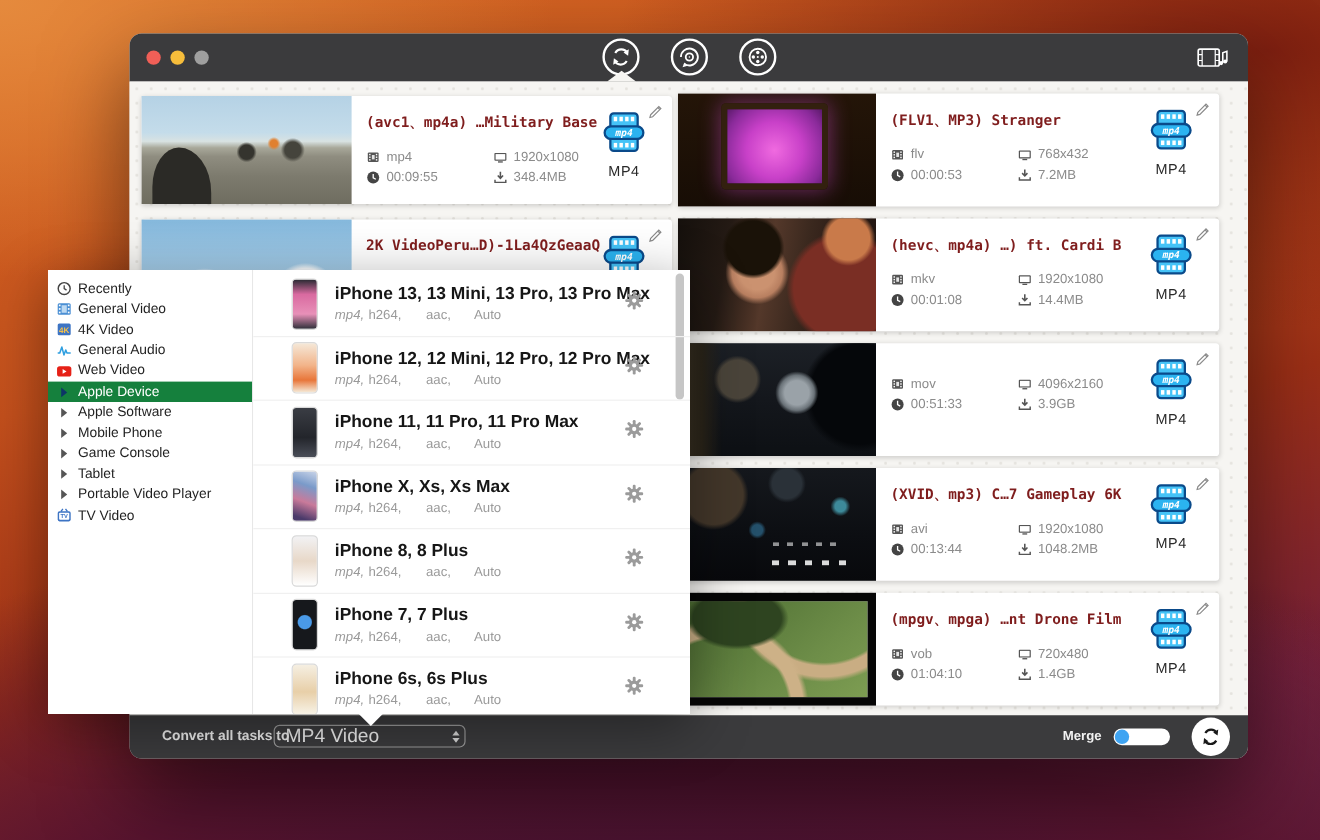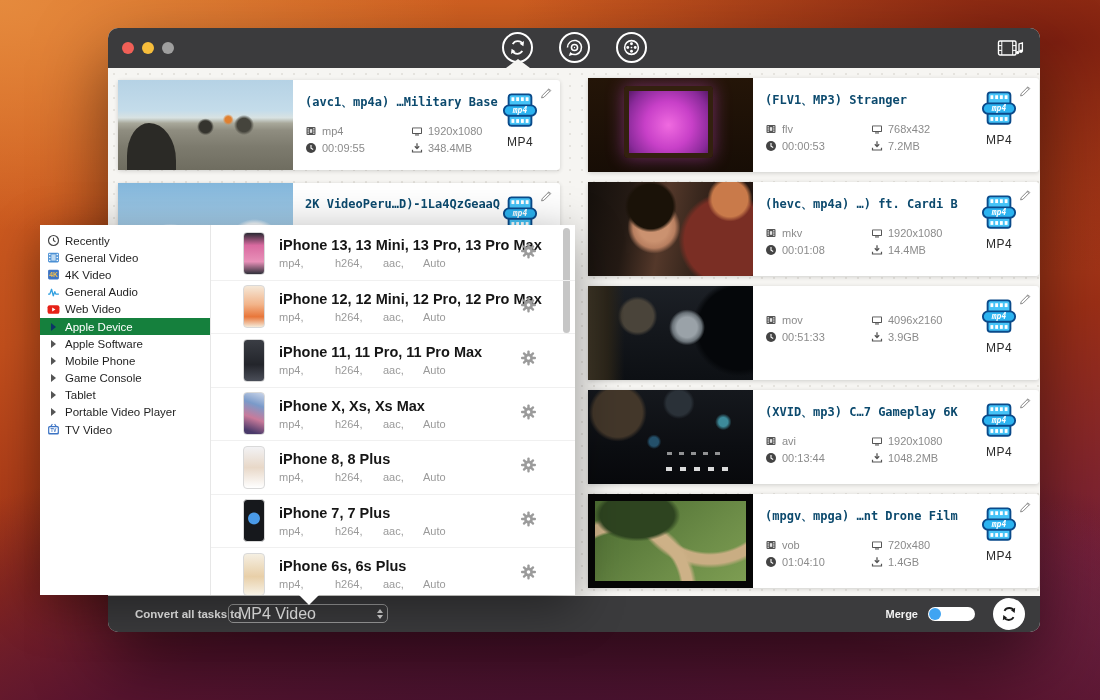--- a/index.html
+++ b/index.html
@@ -26,29 +26,29 @@
   .tab-notch{position:absolute;left:398px;top:31px;width:0;height:0;
     border-left:12px solid transparent;border-right:12px solid transparent;border-bottom:9px solid #f6f5f2;}
   .media-lib{position:absolute;right:16px;top:9px;}
   
   .content{position:absolute;left:0;top:40px;right:0;bottom:36px;overflow:hidden;
     background-color:#f6f5f2;
     background-image:radial-gradient(#e5e3de 1px, transparent 1.3px);
     background-size:12px 12px;}
   .col{position:absolute;}
   .col-left{left:10px;top:12px;width:442px;}
-  .col-right{left:480px;top:10px;width:451px;}
+  .col-right{left:457px;top:10px;width:451px;}
   .card{display:flex;background:#fff;border-radius:3px;box-shadow:0 1px 4px rgba(0,0,0,.16);}
   .col-left .card{height:90px;margin-bottom:13px;}
   .col-right .card{height:94px;margin-bottom:10px;}
   .thumb{flex:none;position:relative;overflow:hidden;box-sizing:border-box;}
   .col-left .thumb{width:175px;}
   .col-right .thumb{width:165px;}
   .info{flex:1;position:relative;padding:14px 12px 0 12px;}
-  .card-title{font-family:"DejaVu Sans Mono",monospace;font-weight:bold;font-size:12px;color:#0c4a6e;white-space:nowrap;}
+  .card-title{font-family:"DejaVu Sans Mono",monospace;font-weight:bold;font-size:12px;color:#7f1d1d;white-space:nowrap;}
   .meta{display:grid;grid-template-columns:98px auto;gap:5px 8px;margin-top:14px;font-size:11px;color:#8b8b8b;}
   .m{display:flex;align-items:center;gap:5px;white-space:nowrap;}
   .m svg{flex:none;}
   .output{position:absolute;right:14px;top:13px;width:52px;text-align:center;cursor:pointer;}
   .out-label{font-size:12px;color:#2a2a2a;margin-top:1px;letter-spacing:.5px;}
   .pencil{position:absolute;right:7px;top:5px;}
   
   .col-left .card:nth-of-type(1) .thumb{background:
     radial-gradient(circle at 63% 44%, #e08030 0 2.5%, transparent 4.5%),
     radial-gradient(circle at 50% 52%, #35342e 0 6%, transparent 8.5%),
@@ -122,21 +122,21 @@
   .dev-row:nth-of-type(1) .phone{background:linear-gradient(180deg,#2a2a33 0%,#d96aa0 30%,#e890b8 70%,#30303a 100%);}
   .dev-row:nth-of-type(2) .phone{background:linear-gradient(180deg,#f5e8d8 0%,#f2b48a 45%,#e8763a 75%,#f5ead8 100%);}
   .dev-row:nth-of-type(3) .phone{background:linear-gradient(180deg,#3a3d44 0%,#23252b 60%,#4a4e58 100%);}
   .dev-row:nth-of-type(4) .phone{background:linear-gradient(200deg,#c9d4e8 0%,#7a9ac9 30%,#c97a9a 60%,#4a3a6a 90%);}
   .dev-row:nth-of-type(5) .phone{background:linear-gradient(180deg,#f2f2f4 0%,#e8d8c8 50%,#ffffff 100%);}
   .dev-row:nth-of-type(6) .phone{background:radial-gradient(circle at 50% 45%, #4a9ae8 0 22%, transparent 26%),#16181c;}
   .dev-row:nth-of-type(7) .phone{background:linear-gradient(180deg,#f5efe2 0%,#e8cfa8 55%,#f7f2e6 100%);}
   .dev-name{font-size:14.5px;font-weight:600;color:#161616;}
   .dev-specs{display:flex;margin-top:4px;font-size:11px;color:#9a9a9a;}
   .dev-specs span{display:inline-block;}
-  .dev-specs span:nth-child(1){width:56px;}
+  .dev-specs span:nth-child(1){width:28px;font-style:italic;}
   .dev-specs span:nth-child(2){width:48px;}
   .dev-specs span:nth-child(3){width:40px;}
   .dev-specs span:nth-child(4){width:44px;}
   .gear{position:absolute;right:38px;top:50%;transform:translateY(-50%);cursor:pointer;}
   .vscroll{position:absolute;right:5px;top:3px;width:7px;height:105px;border-radius:4px;background:#c6c6c6;}
 </style>
 </head>
 <body>
 
 <div class="window">

